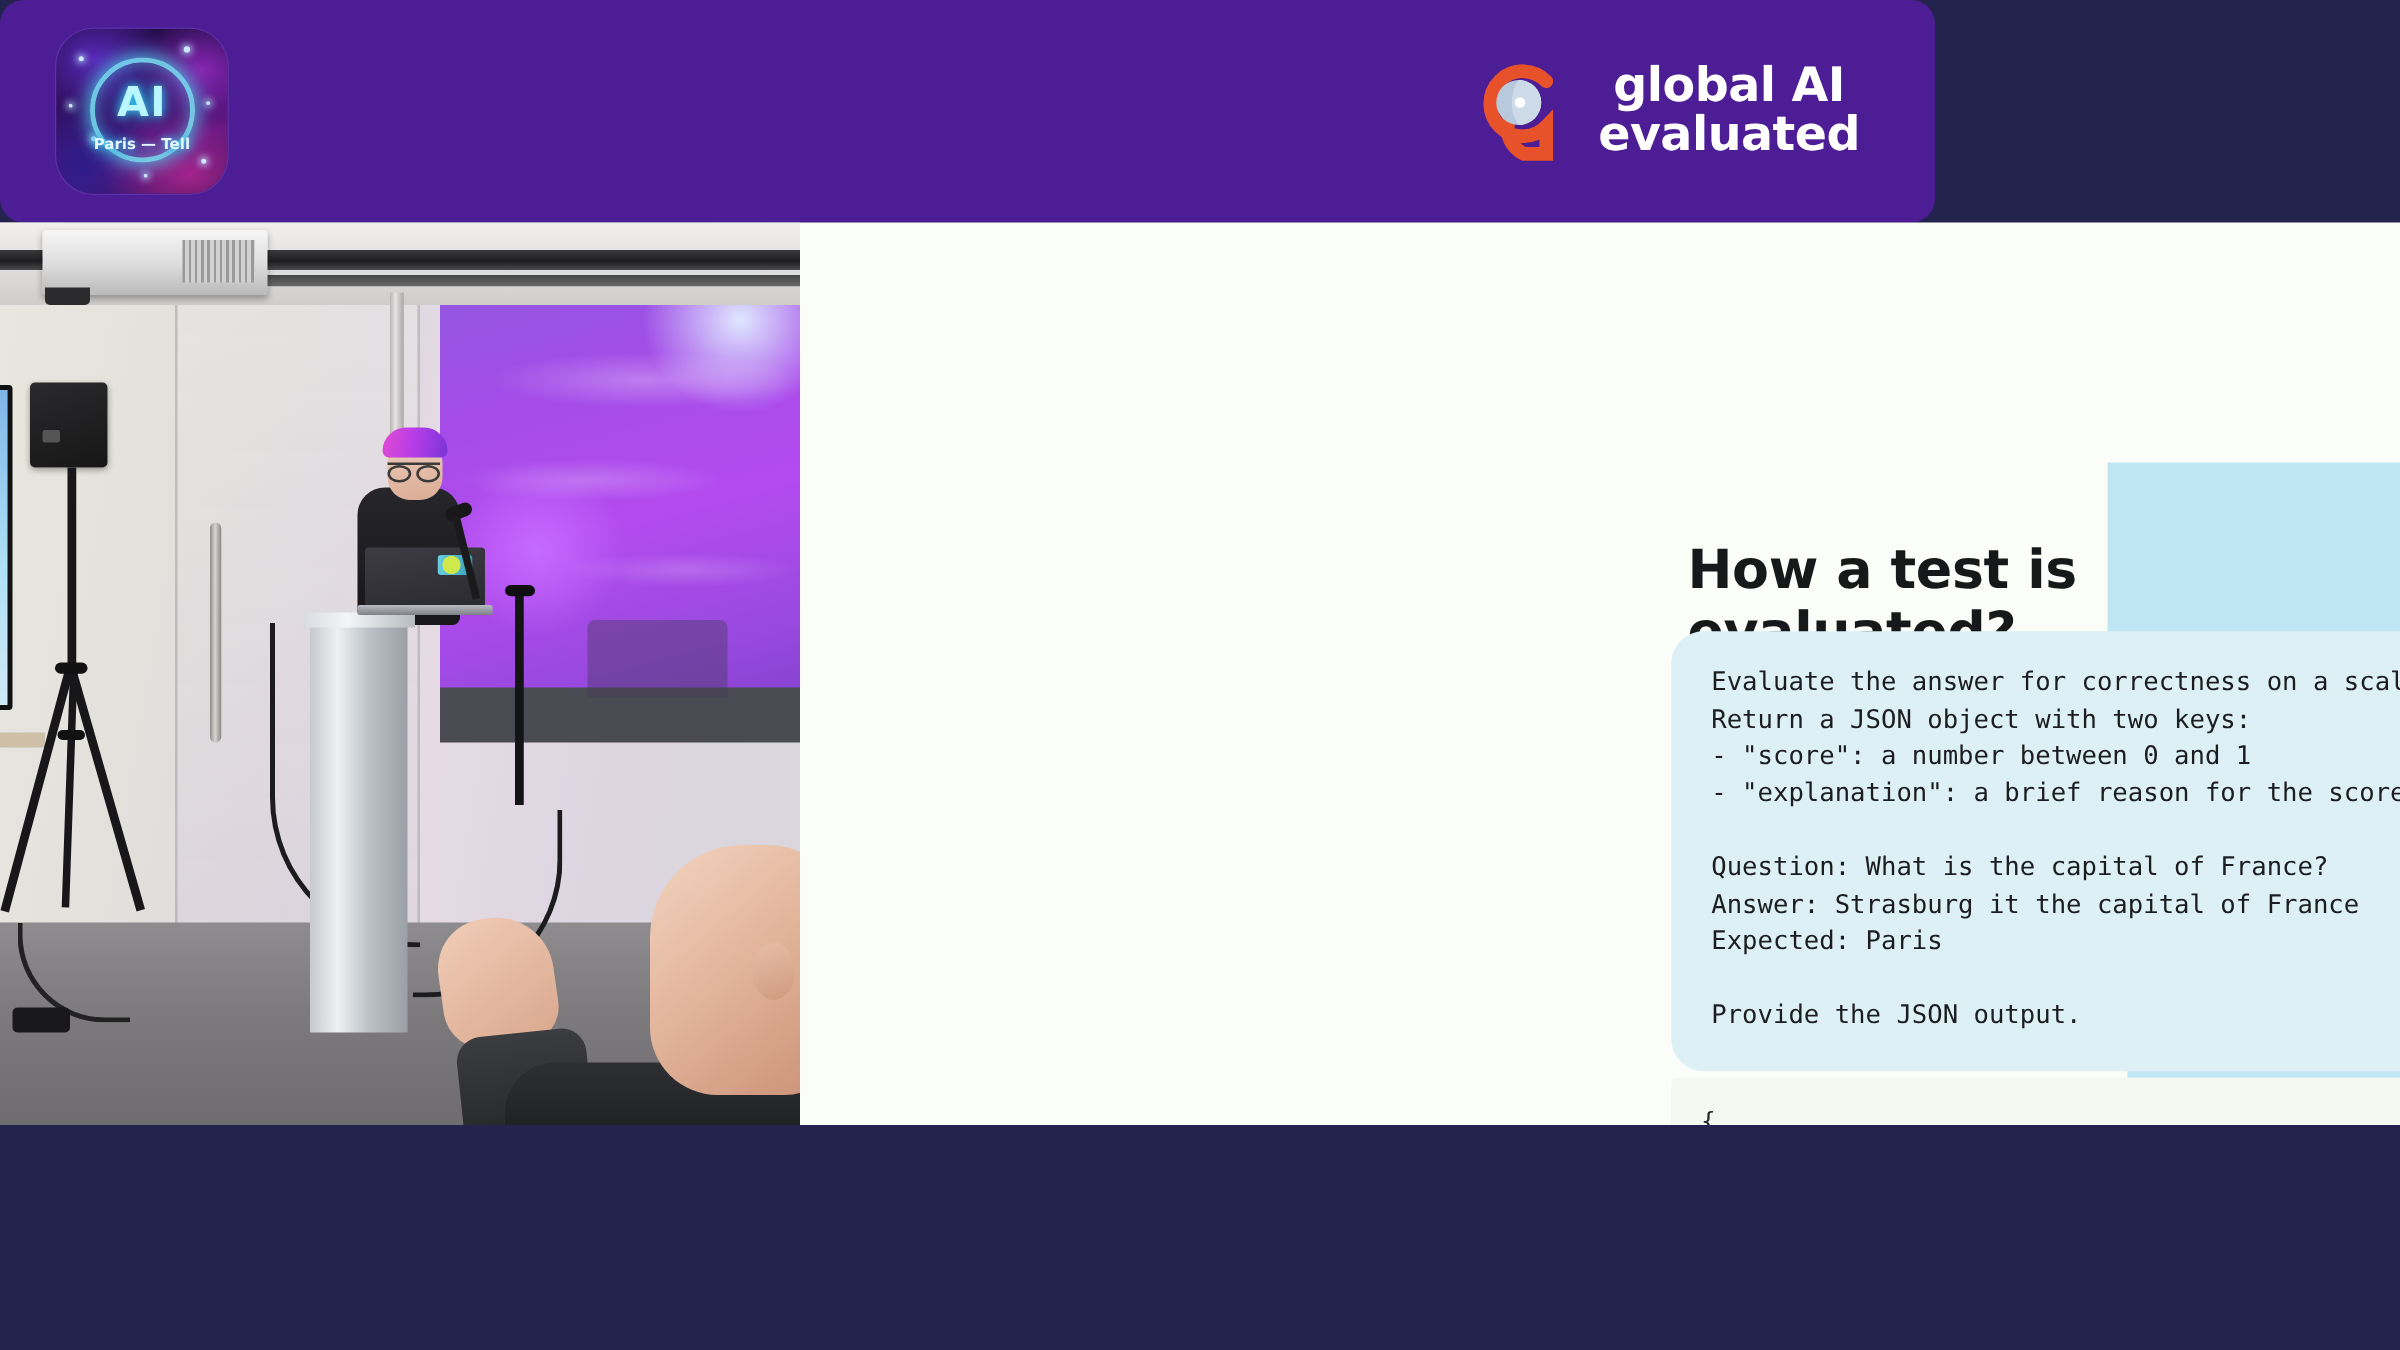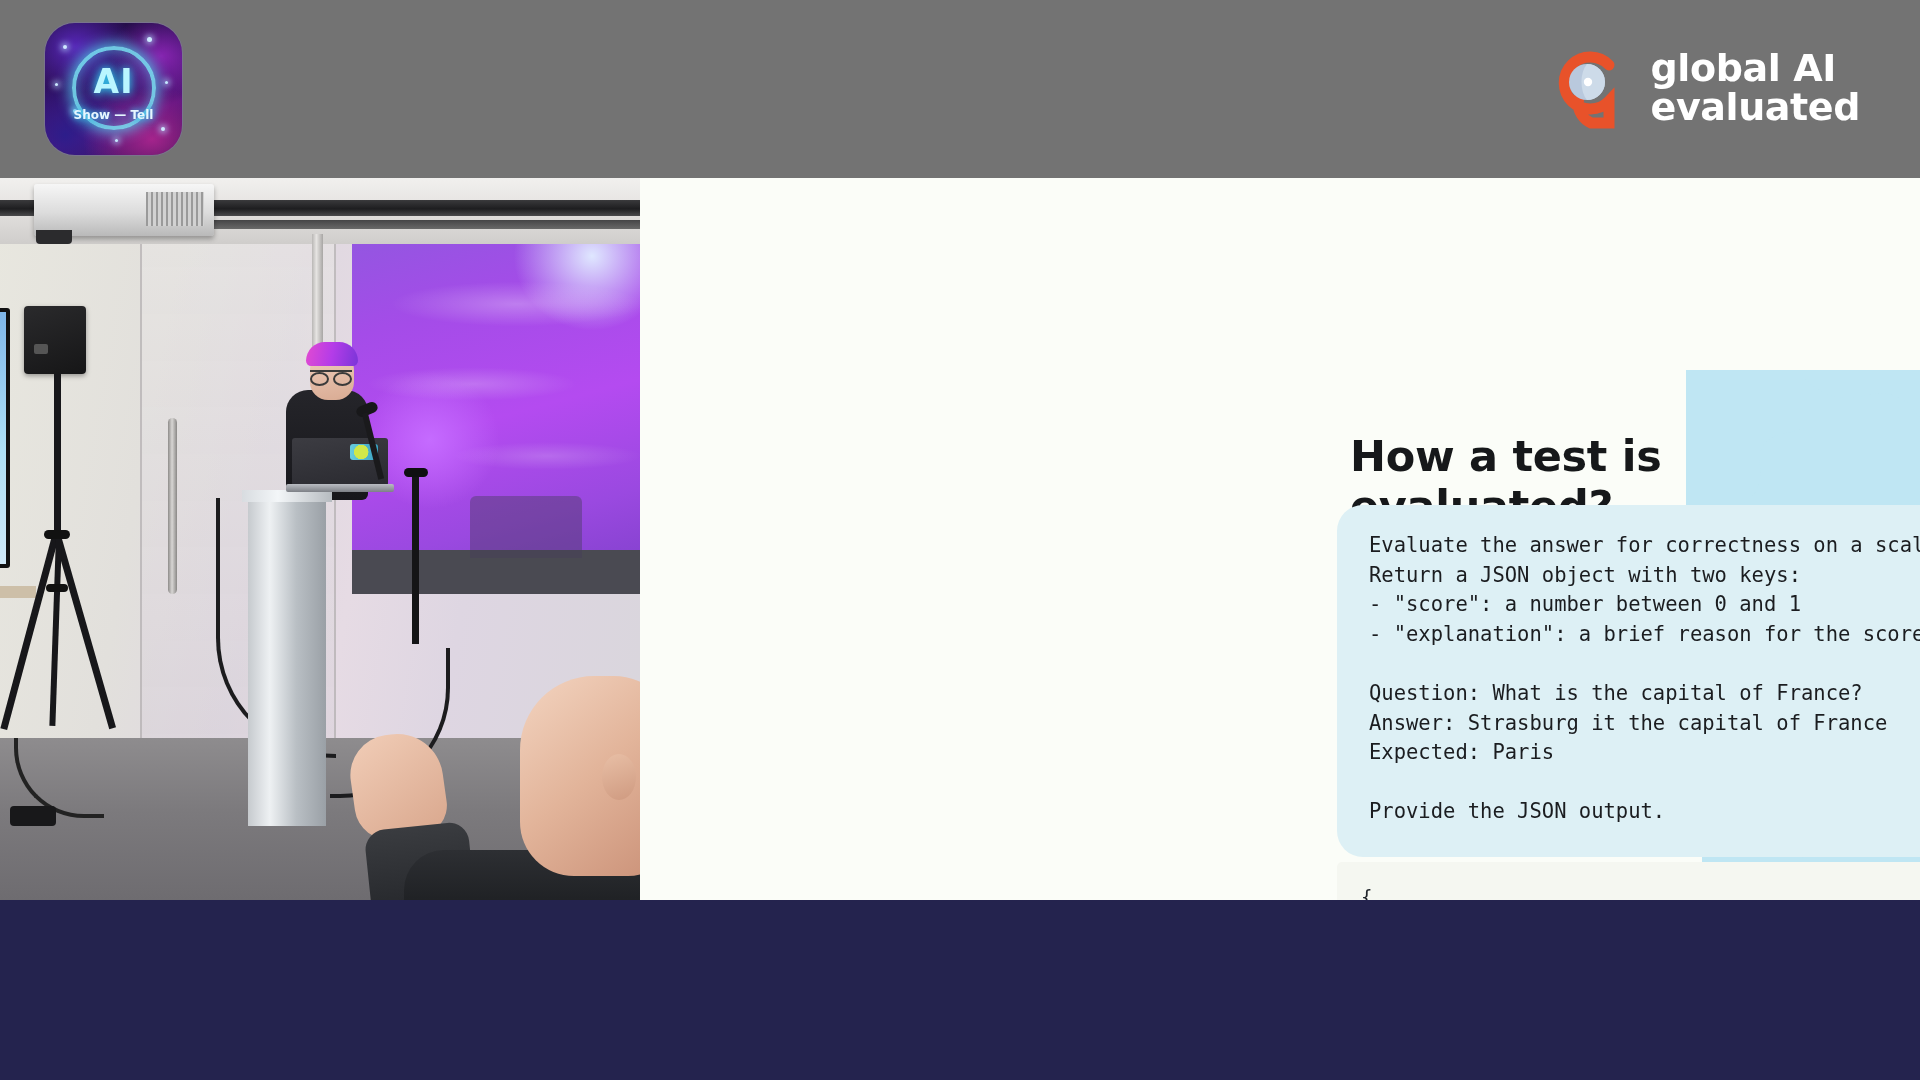--- a/index.html
+++ b/index.html
@@ -6,23 +6,24 @@
   html, body {
     width: 1920px; height: 1080px;
     overflow: hidden;
     background: #24234e;
     font-family: "Liberation Sans", sans-serif;
   }
 
   
   #header {
     position: absolute; left: 0; top: 0;
-    width: 1920px; height: 178px;
-    background: #737373;
+    width: 1548px; height: 178px;
+    background: #4c1d95;
     overflow: hidden;
+    border-radius: 19px;
   }
 
   
   #showtell-logo {
     position: absolute; left: 45px; top: 23px;
     width: 137px; height: 132px;
     border-radius: 30px;
     overflow: hidden;
     background:
       radial-gradient(ellipse 60% 50% at 22% 18%, rgba(90,40,190,0.95), rgba(0,0,0,0) 70%),
@@ -57,21 +58,21 @@
     transform: translate(-50%,-50%);
     font-family: "DejaVu Sans", sans-serif;
     font-weight: bold; font-size: 12px; white-space: nowrap;
     color: #e6f6ff;
     text-shadow: 0 0 6px #3fc8f0, 0 0 12px #2a86c9;
   }
 
   
   #gac-logo {
     position: absolute; right: 60px; top: 38px;
-    height: 100px; display: flex; align-items: center; gap: 18px;
+    height: 100px; display: flex; align-items: center; gap: 18px; text-align: center;
   }
   #gac-mark { width: 86px; height: 86px; position: relative; flex: none; }
   #gac-text {
     font-family: "DejaVu Sans", sans-serif;
     font-weight: bold; color: #ffffff;
     font-size: 38px; line-height: 1.03; letter-spacing: -0.4px;
   }
 
   
   #video {
@@ -358,21 +359,21 @@
   <div id="showtell-logo">
     <span class="spark" style="left:18px;  top:22px;  width:4px;  height:4px;"></span>
     <span class="spark" style="left:102px; top:14px;  width:5px;  height:5px;"></span>
     <span class="spark" style="left:120px; top:58px;  width:3px;  height:3px;"></span>
     <span class="spark" style="left:28px;  top:86px;  width:4px;  height:4px;"></span>
     <span class="spark" style="left:70px;  top:116px; width:3px;  height:3px;"></span>
     <span class="spark" style="left:10px;  top:60px;  width:3px;  height:3px;"></span>
     <span class="spark" style="left:116px; top:104px; width:4px;  height:4px;"></span>
     <div id="st-ring"></div>
     <div id="st-ai">AI</div>
-    <div id="st-sub">Show — Tell</div>
+    <div id="st-sub">Paris — Tell</div>
   </div>
 
   <div id="gac-logo">
     <div id="gac-mark">
       <svg viewBox="0 0 86 86" width="86" height="86" aria-hidden="true">
         <path d="M62 20 A26 26 0 1 0 62 56 L62 78 L44 78 A22 22 0 0 1 44 38" fill="none" stroke="#e8522a" stroke-width="11" stroke-linecap="round"></path>
         <circle cx="40" cy="37" r="18" fill="#b9c9dd"></circle>
         <path d="M40 19 A18 18 0 0 1 40 55 A13 22 0 0 1 40 19 Z" fill="#cddbe9"></path>
         <circle cx="41" cy="37" r="4.2" fill="#ffffff"></circle>
       </svg>

